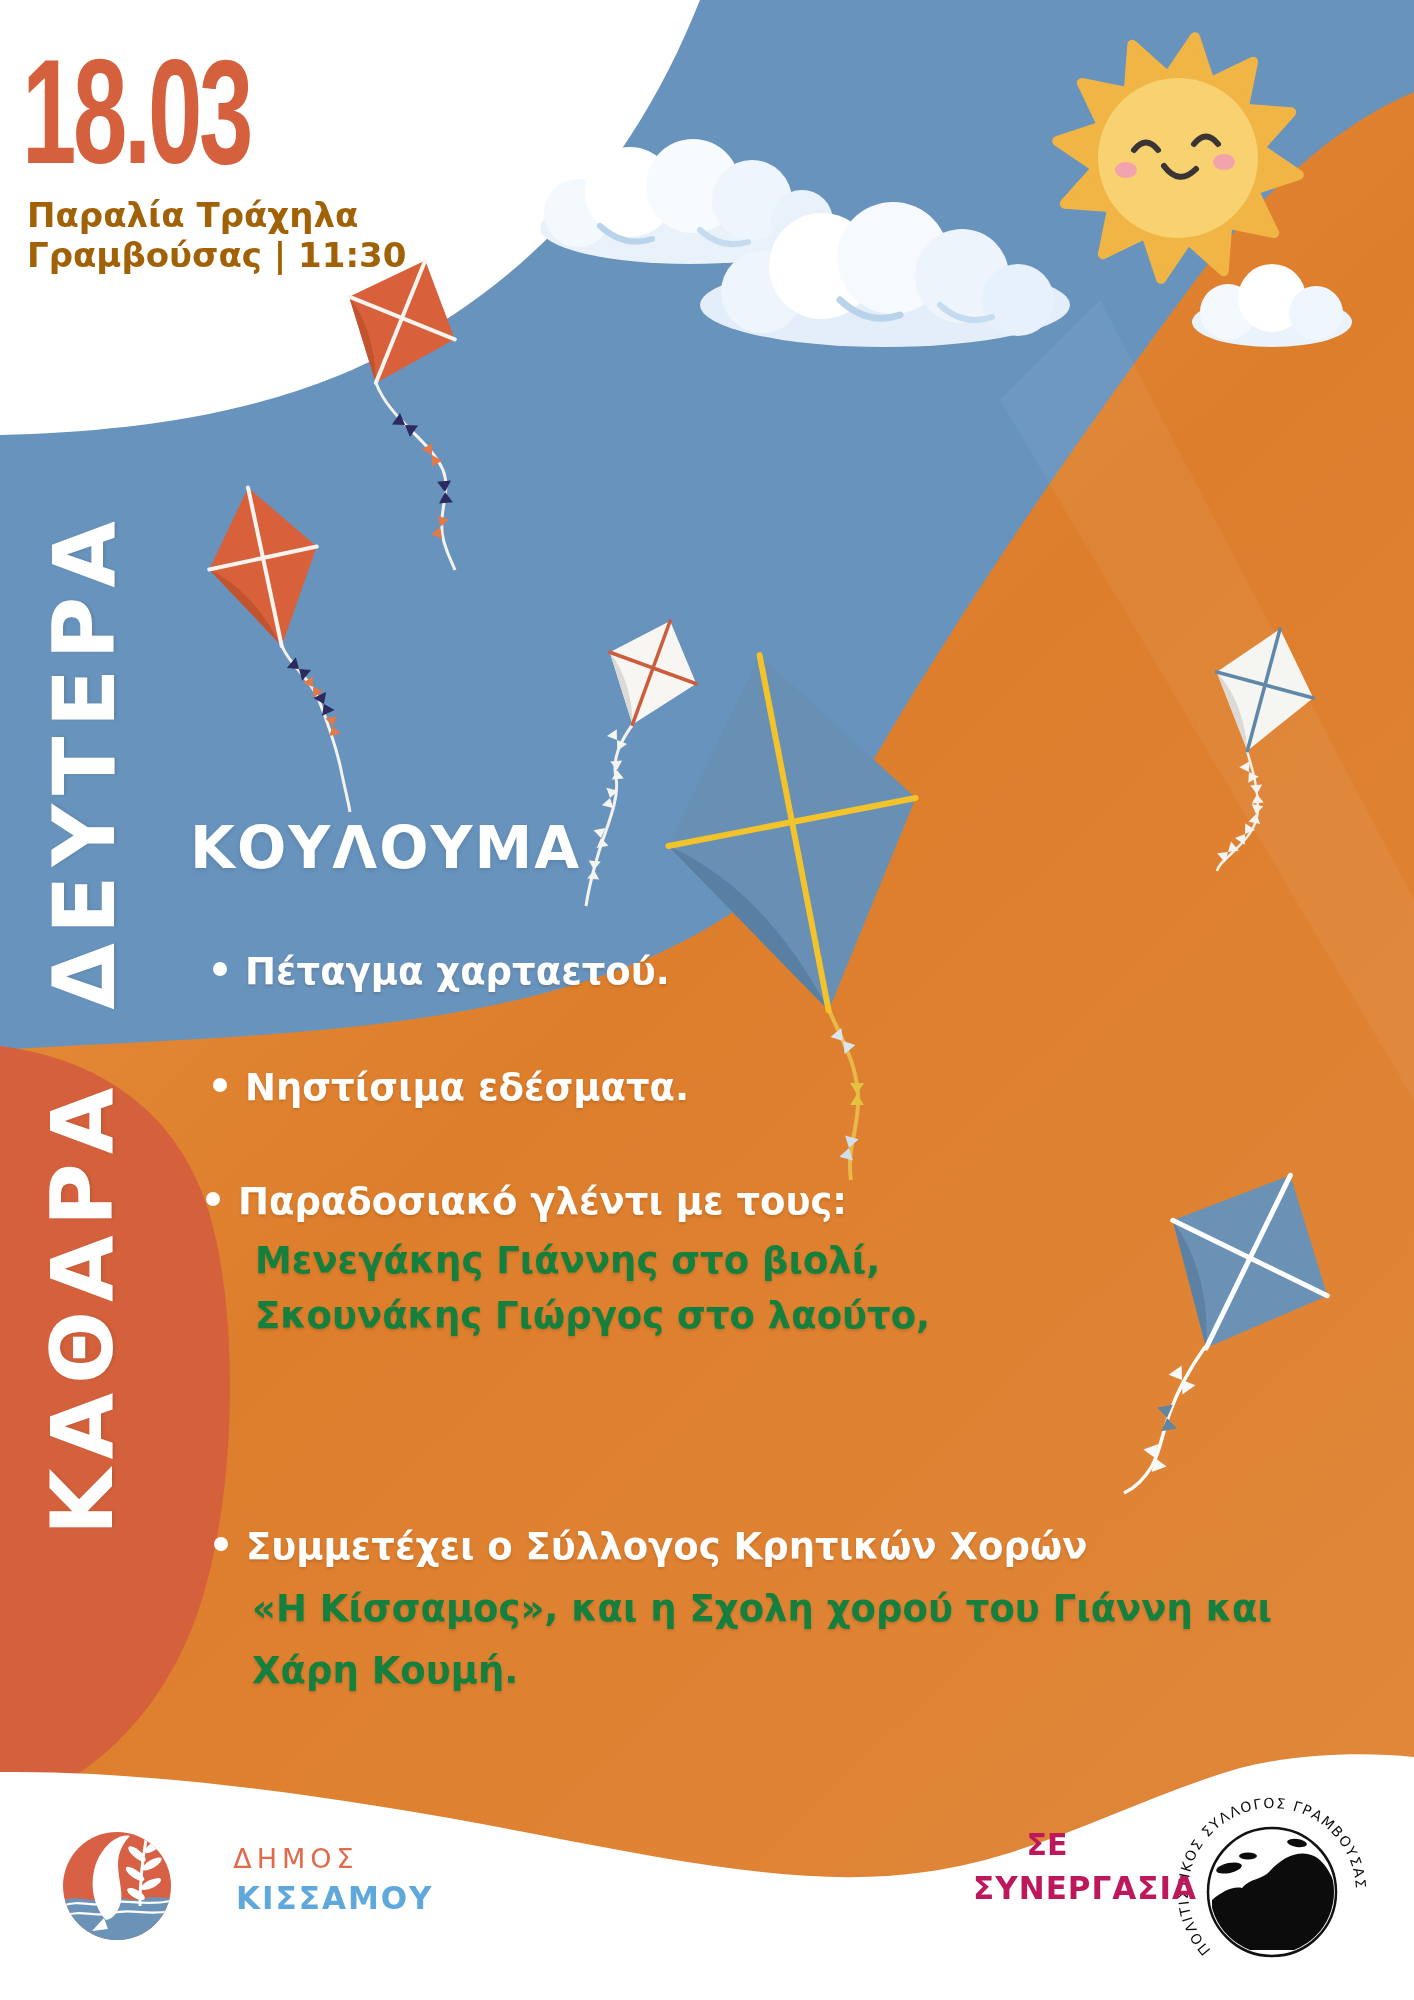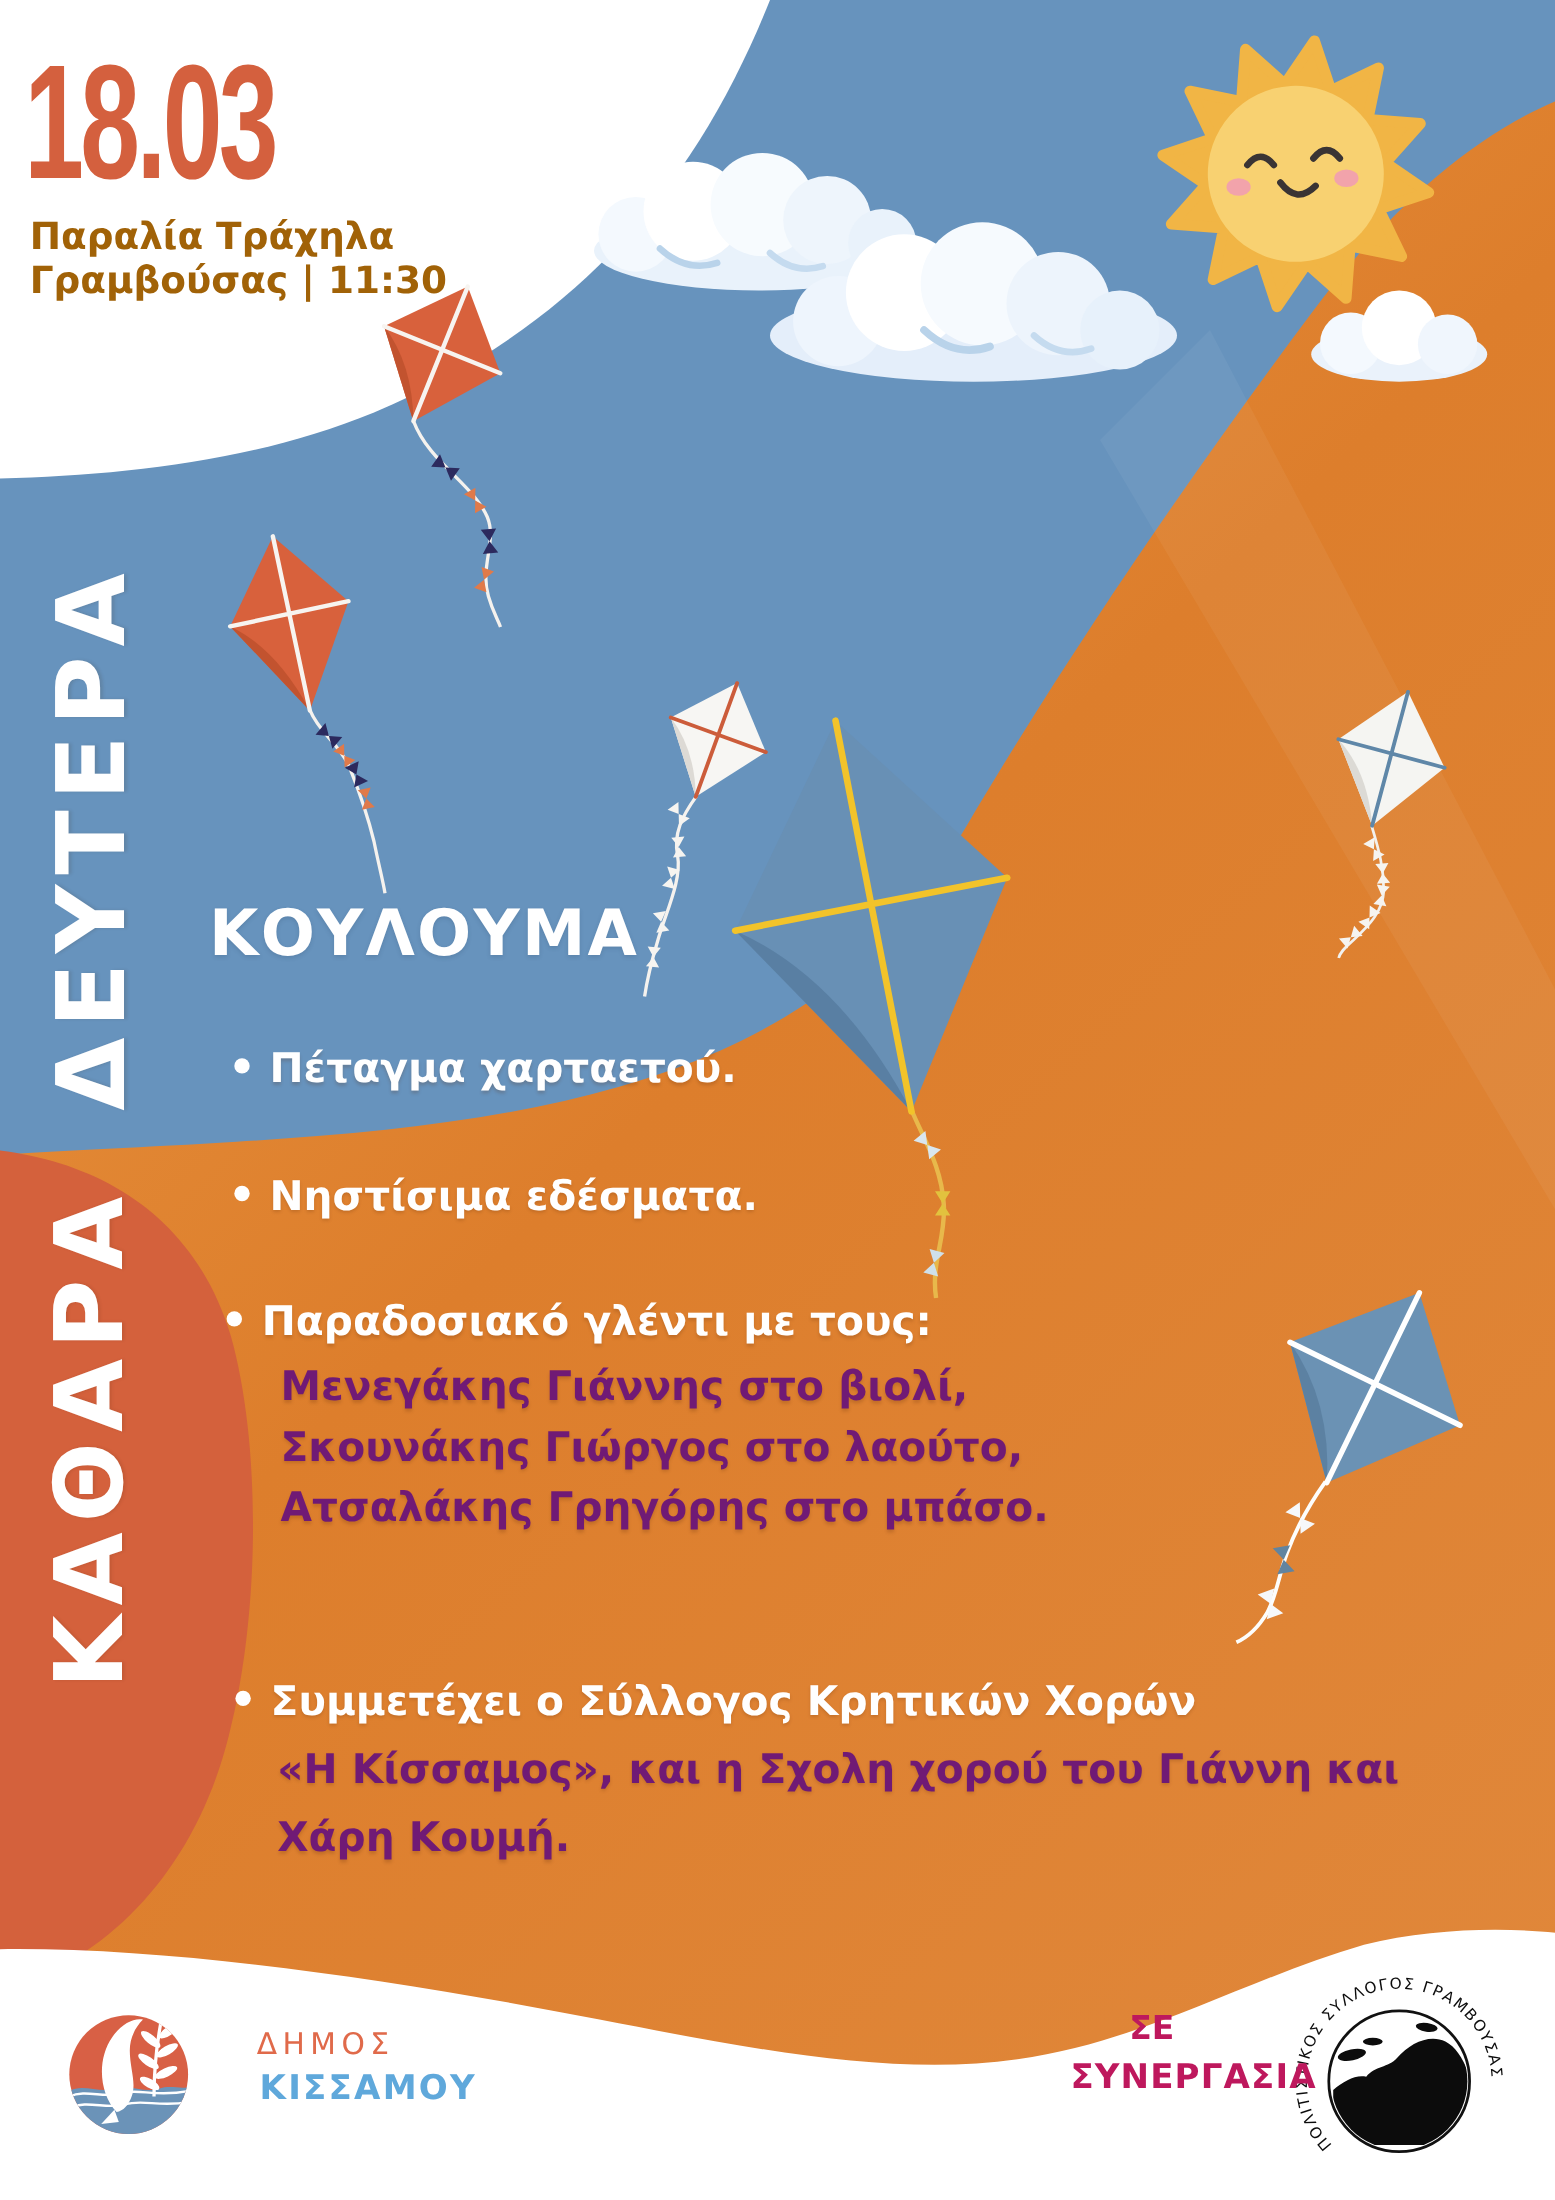--- a/index.html
+++ b/index.html
@@ -22,21 +22,21 @@
   .vword.w1{left:82px;top:1307px;position:absolute;}
   .vword.w2{left:84px;top:761px;position:absolute;}
 
   .heading{left:190px;top:814px;color:#fff;font-weight:800;font-size:58px;letter-spacing:2px;
            text-shadow:0 2px 4px rgba(40,60,90,.18);}
 
   .bullet{color:#fff;font-weight:bold;font-size:37px;white-space:nowrap;
           text-shadow:0 2px 3px rgba(90,40,10,.20);}
   .bullet .dot{display:inline-block;width:14px;height:14px;border-radius:50%;
                background:#fff;margin-right:18px;vertical-align:8px;}
-  .sublines{color:#701a75;font-weight:bold;font-size:37px;line-height:55px;white-space:nowrap;
+  .sublines{color:#15803d;font-weight:bold;font-size:37px;line-height:55px;white-space:nowrap;
             text-shadow:0 2px 3px rgba(90,40,10,.20);}
   .b4{line-height:62px;}
 
   .muni{left:196px;top:1843px;width:200px;text-align:center;}
   .muni .l1{color:#e06a4a;font-size:27px;letter-spacing:5px;font-weight:normal;}
   .muni .l2{color:#5fa8db;font-size:31px;font-weight:bold;letter-spacing:2px;margin-top:6px;margin-left:40px;}
 
   .coop{left:897px;top:1827px;width:300px;text-align:center;color:#be185d;font-weight:bold;}
   .coop .l1{font-size:30px;}
   .coop .l2{font-size:31px;margin-top:8px;letter-spacing:1px;text-align:right;}
@@ -243,21 +243,20 @@
   <span class="dot"></span><span>Νηστίσιμα εδέσματα.</span>
 </div>
 
 <div class="txt bullet" style="left:206px;top:1180px;">
   <span class="dot"></span><span>Παραδοσιακό γλέντι με τους:</span>
 </div>
 
 <div class="txt sublines" style="left:255px;top:1233px;">
   <div>Μενεγάκης Γιάννης στο βιολί,</div>
   <div>Σκουνάκης Γιώργος στο λαούτο,</div>
-  <div>Ατσαλάκης Γρηγόρης στο μπάσο.</div>
 </div>
 
 <div class="txt bullet b4" style="left:214px;top:1516px;">
   <span class="dot"></span><span>Συμμετέχει  ο Σύλλογος Κρητικών Χορών</span>
 </div>
 <div class="txt sublines b4" style="left:252px;top:1578px;line-height:62px;">
   <div>«Η Κίσσαμος»,  και η Σχολη χορού του Γιάννη και</div>
   <div>Χάρη  Κουμή.</div>
 </div>
 

